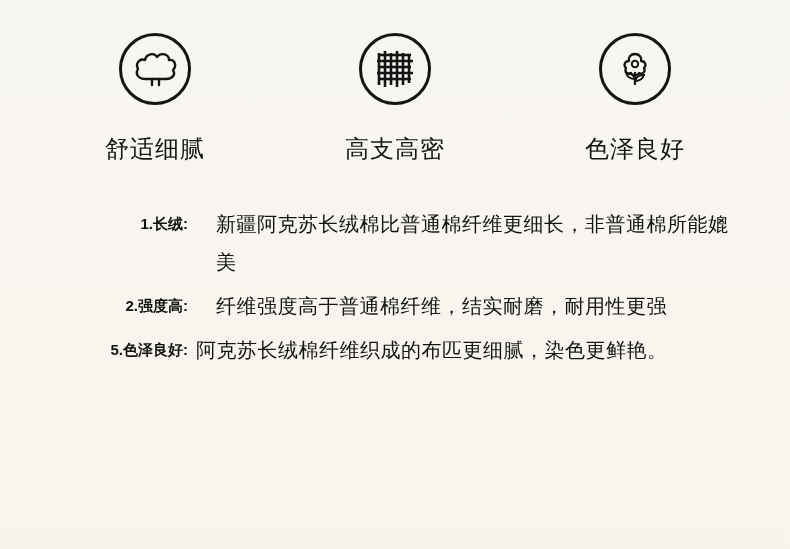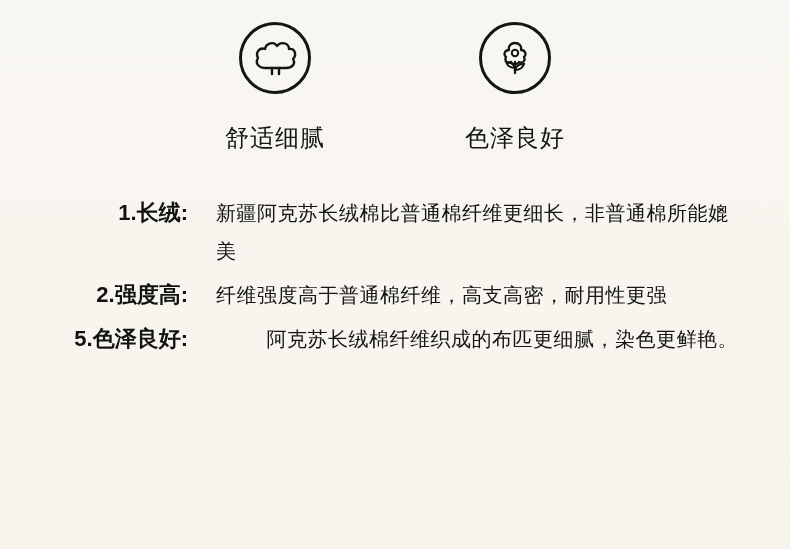--- a/index.html
+++ b/index.html
@@ -22,20 +22,21 @@
     box-sizing: border-box;
   }
 
   
   .features {
     display: flex;
     justify-content: center;
     align-items: flex-start;
     gap: 90px;
     padding-top: 22px;
+    margin-top: 11px;
   }
   .feature {
     width: 150px;
     text-align: center;
   }
   .badge {
     width: 72px;
     height: 72px;
     margin: 0 auto;
     border: 3px solid #141414;
@@ -60,21 +61,21 @@
     margin: 40px 0 0 0;
     padding: 0 52px 0 64px;
   }
   .item {
     display: flex;
     align-items: flex-start;
     margin-bottom: 6px;
   }
   .item-term {
     flex: 0 0 auto;
-    font-size: 22px;
+    font-size: 15px;
     font-weight: bold;
     color: #111;
     line-height: 38px;
     white-space: nowrap;
     text-align: right;
   }
   .item-term.w1 { width: 124px; }
   .item-term.w2 { width: 124px; }
   .item-term.w3 { width: 124px; }
   .item-term.w4 { width: 124px; }
@@ -82,41 +83,63 @@
     flex: 1 1 auto;
     font-size: 20px;
     line-height: 38px;
     color: #141414;
     padding-left: 6px;
     letter-spacing: 0.5px;
   }
   .indent-1 .item-desc { padding-left: 28px; }
   .indent-2 .item-desc { padding-left: 28px; }
   .indent-3 .item-desc { padding-left: 4px; }
-  .indent-4 .item-desc { padding-left: 8px; text-align: right; }
+  .indent-4 .item-desc { padding-left: 8px; }
 </style>
 </head>
 <body>
 
 <div class="page">
 
   <div class="features">
 
     <div class="feature">
       <div class="badge">
         <span>
           <svg width="46" height="40" viewBox="0 0 46 40">
             <path d="M14 30 C6 30 3 25 6 20 C3 14 8 9 13 11 C14 5 22 3 25 8 C29 3 37 5 37 11 C43 10 45 17 41 21 C44 26 40 30 34 30 Z" fill="none" stroke="#141414" stroke-width="2.4" stroke-linejoin="round"></path>
             <path d="M20 30 L20 36 M27 30 L27 36" fill="none" stroke="#141414" stroke-width="2.4" stroke-linecap="round"></path>
           </svg>
         </span>
       </div>
       <div class="feature-label">舒适细腻</div>
     </div>
 
+    <div class="feature">
+      <div class="badge">
+        <span>
+          <svg width="44" height="44" viewBox="0 0 44 44">
+            <g stroke="#141414" stroke-width="2.6">
+              <line x1="6" y1="6" x2="6" y2="38"></line>
+              <line x1="12" y1="4" x2="12" y2="40"></line>
+              <line x1="18" y1="6" x2="18" y2="38"></line>
+              <line x1="24" y1="4" x2="24" y2="40"></line>
+              <line x1="30" y1="6" x2="30" y2="38"></line>
+              <line x1="36" y1="8" x2="36" y2="36"></line>
+              <line x1="6" y1="8" x2="38" y2="8"></line>
+              <line x1="4" y1="14" x2="40" y2="14"></line>
+              <line x1="6" y1="20" x2="38" y2="20"></line>
+              <line x1="4" y1="26" x2="40" y2="26"></line>
+              <line x1="6" y1="32" x2="38" y2="32"></line>
+            </g>
+          </svg>
+        </span>
+      </div>
+      <div class="feature-label">高支高密</div>
+    </div>
 
     <div class="feature">
       <div class="badge">
         <span>
           <svg width="44" height="42" viewBox="0 0 44 42">
             <path d="M22 6 C18 6 15 9 16 13 C12 13 10 17 13 20 C11 24 15 27 18 25 C19 28 25 28 26 25 C29 27 33 24 31 20 C34 17 32 13 28 13 C29 9 26 6 22 6 Z" fill="none" stroke="#141414" stroke-width="2.3" stroke-linejoin="round"></path>
             <circle cx="22" cy="16" r="3.2" fill="none" stroke="#141414" stroke-width="2"></circle>
             <path d="M22 25 L22 36" stroke="#141414" stroke-width="2.3" stroke-linecap="round"></path>
             <path d="M22 31 C17 31 14 28 13 25 C18 25 21 27 22 31 Z" fill="none" stroke="#141414" stroke-width="2"></path>
             <path d="M22 33 C27 33 30 30 31 27 C26 27 23 29 22 33 Z" fill="none" stroke="#141414" stroke-width="2"></path>
@@ -130,21 +153,21 @@
 
   <div class="list">
 
     <div class="item indent-1">
       <div class="item-term w1">1.长绒:</div>
       <div class="item-desc">新疆阿克苏长绒棉比普通棉纤维更细长，非普通棉所能媲美</div>
     </div>
 
     <div class="item indent-2">
       <div class="item-term w2">2.强度高:</div>
-      <div class="item-desc">纤维强度高于普通棉纤维，高支高密，耐用性更强</div>
+      <div class="item-desc">纤维强度高于普通棉纤维，结实耐磨，耐用性更强</div>
     </div>
 
 
     <div class="item indent-4">
       <div class="item-term w4">5.色泽良好:</div>
       <div class="item-desc">阿克苏长绒棉纤维织成的布匹更细腻，染色更鲜艳。</div>
     </div>
 
   </div>
 

